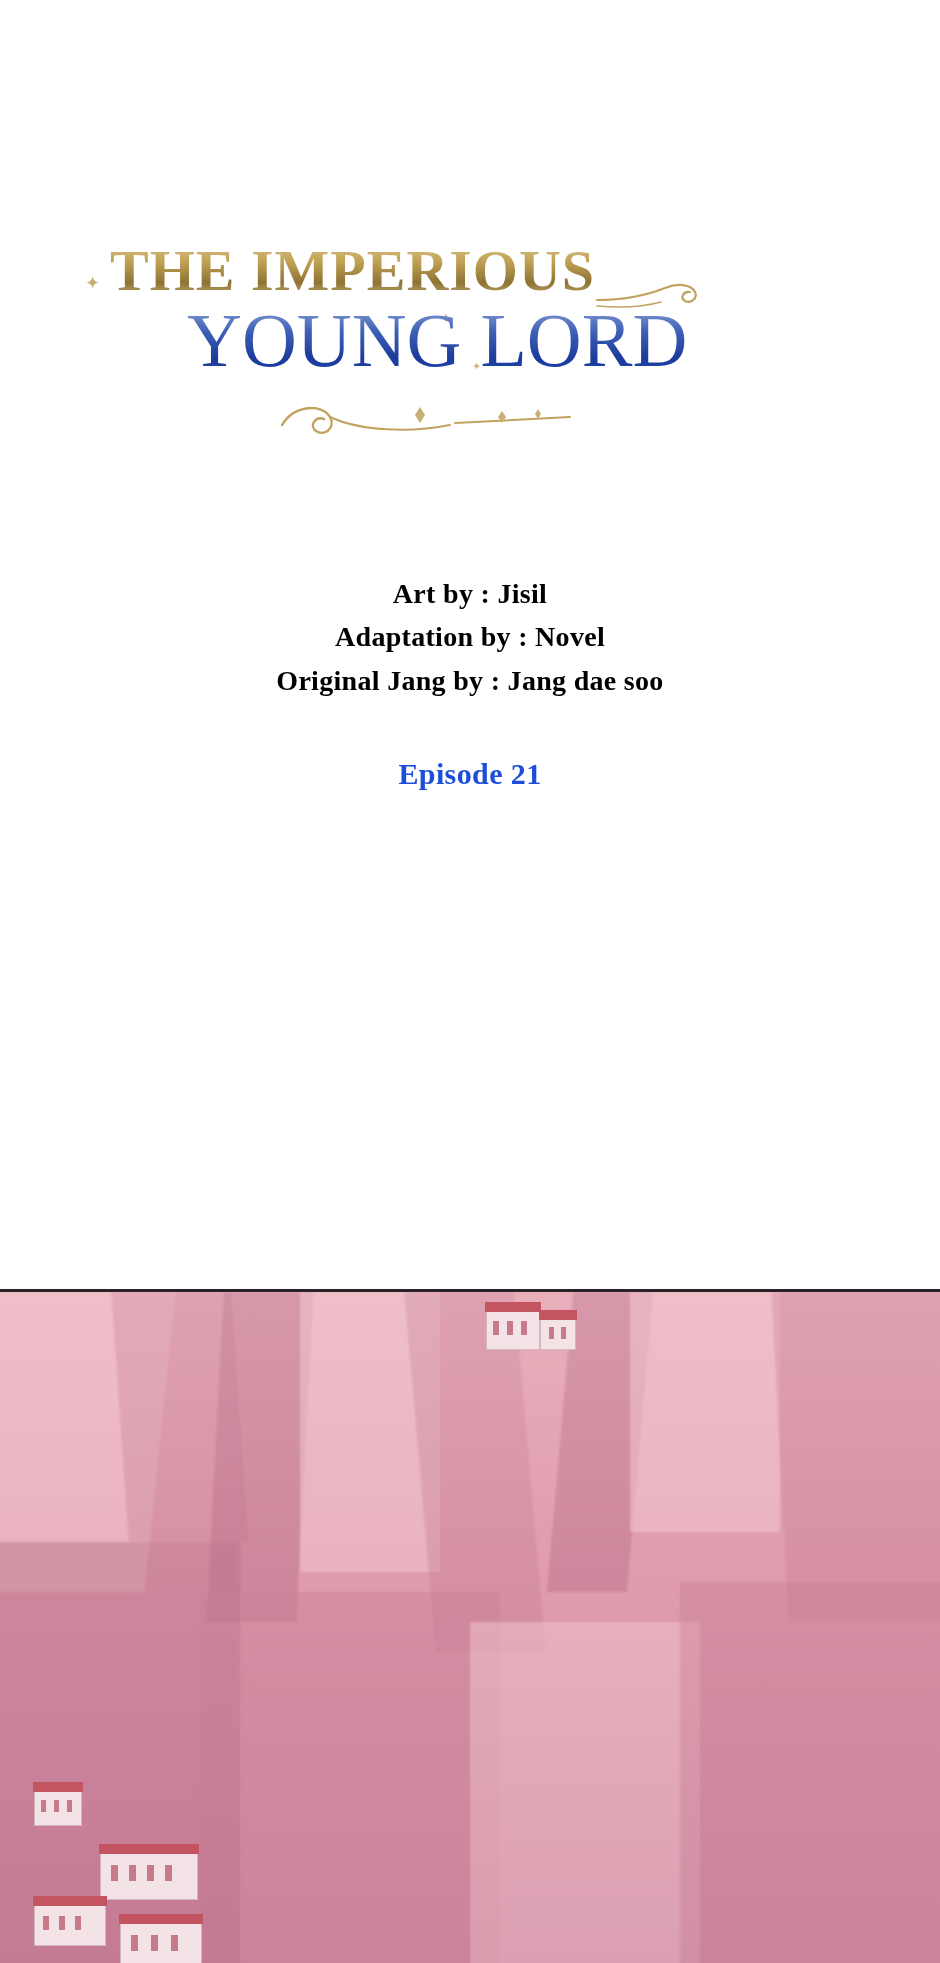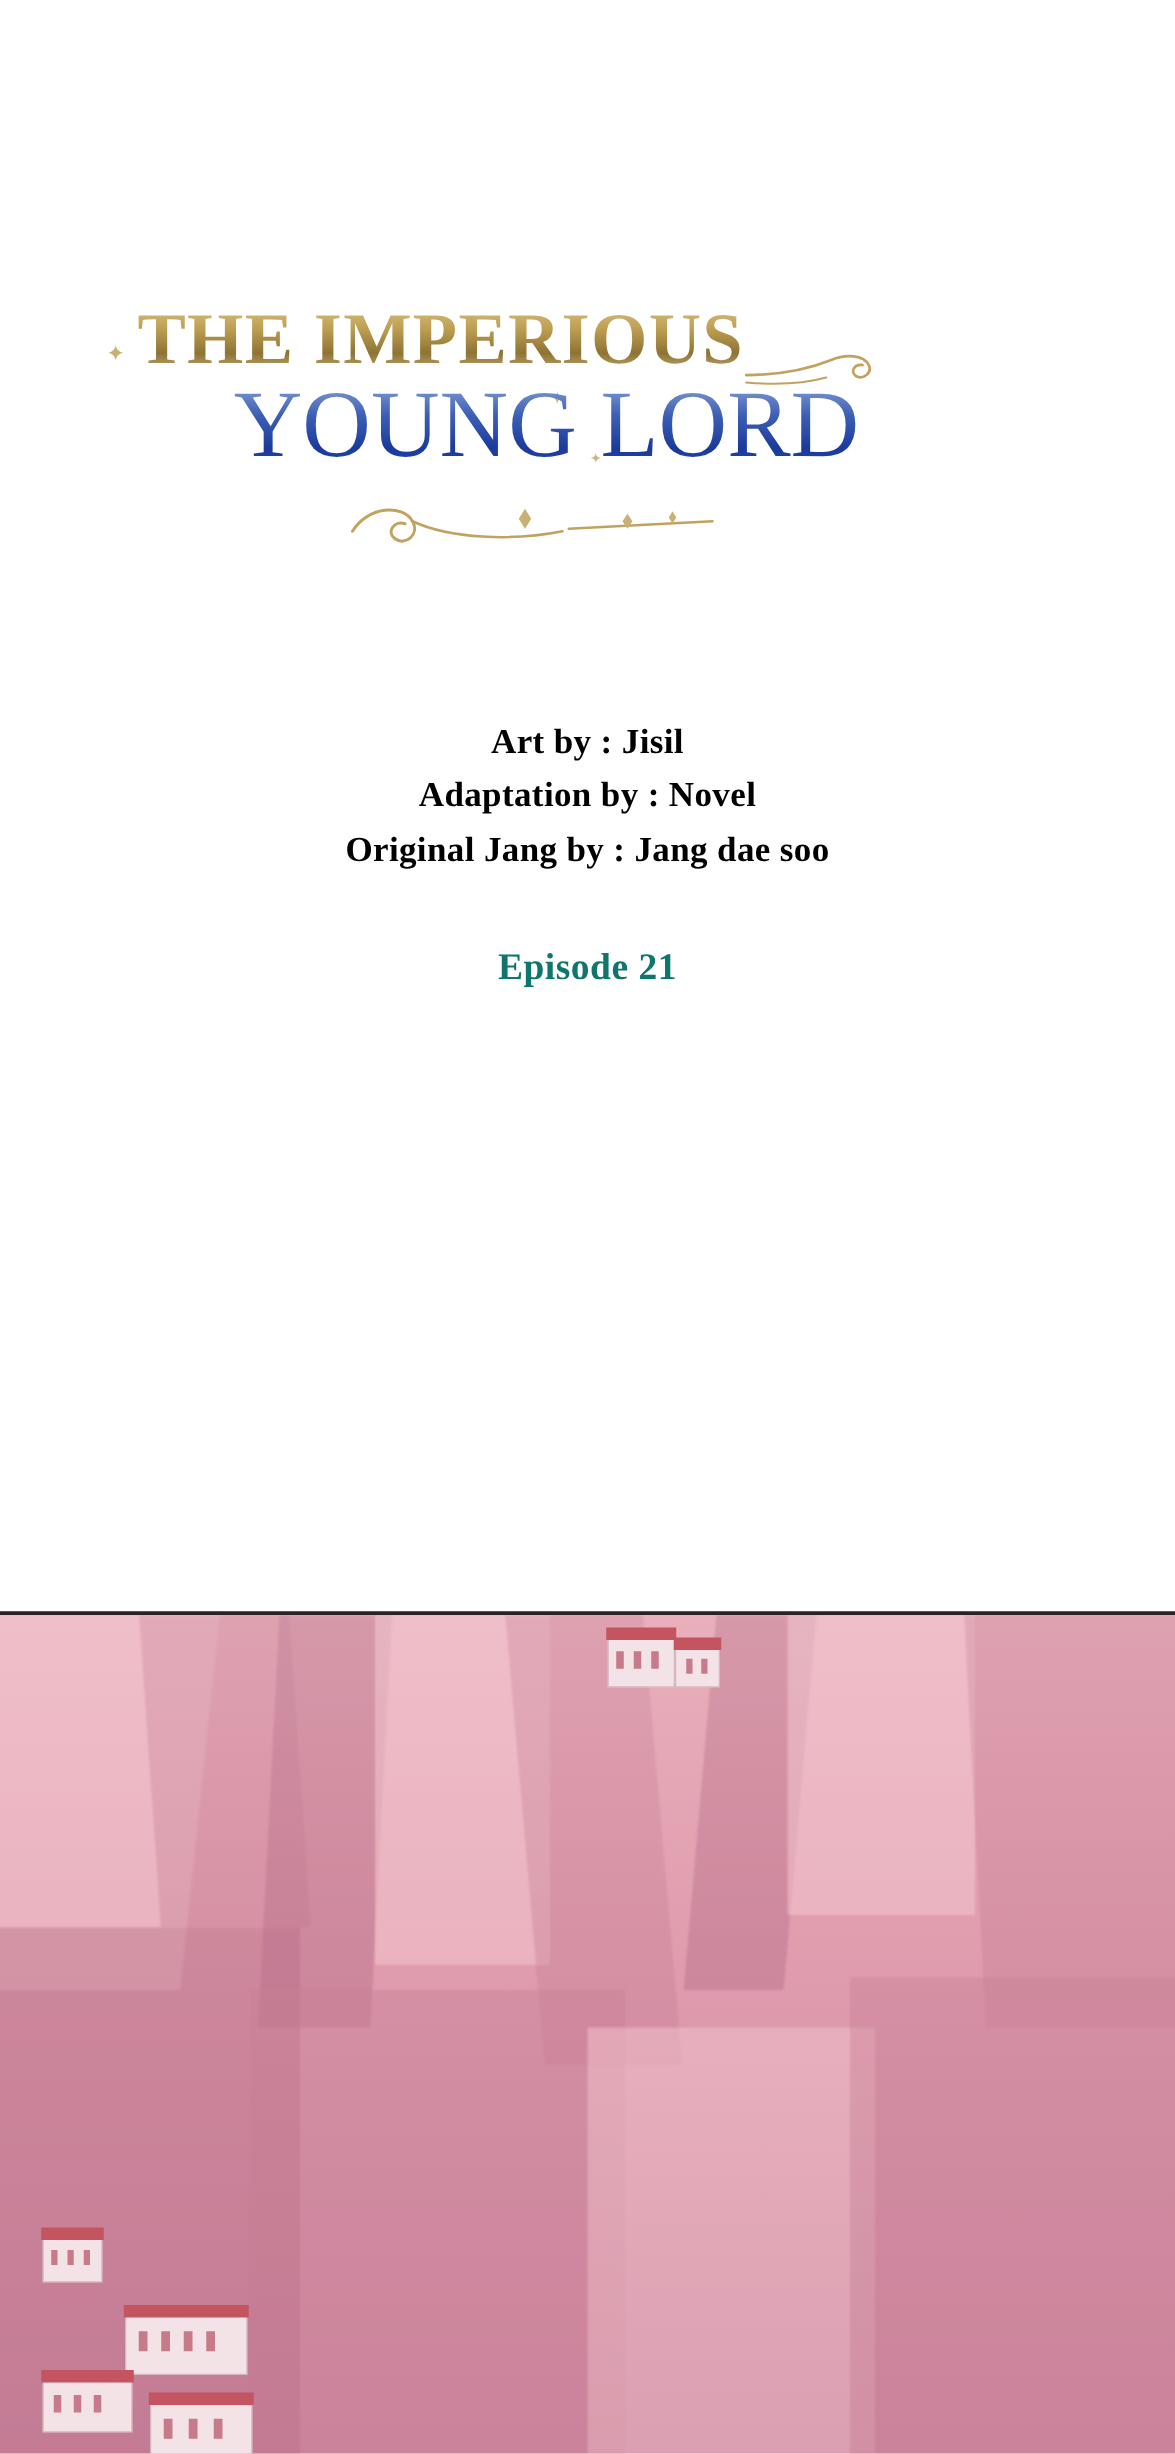--- a/index.html
+++ b/index.html
@@ -123,21 +123,21 @@
   }
   .episode {
     position: absolute;
     left: 0;
     top: 757px;
     width: 940px;
     text-align: center;
     font-family: "Liberation Serif", serif;
     font-weight: bold;
     font-size: 30px;
-    color: #0f766e;
+    color: #1d4ed8;
     letter-spacing: 0.4px;
   }
 
   
   .panel-divider {
     position: absolute;
     left: 0;
     top: 1289px;
     width: 940px;
     height: 3px;

